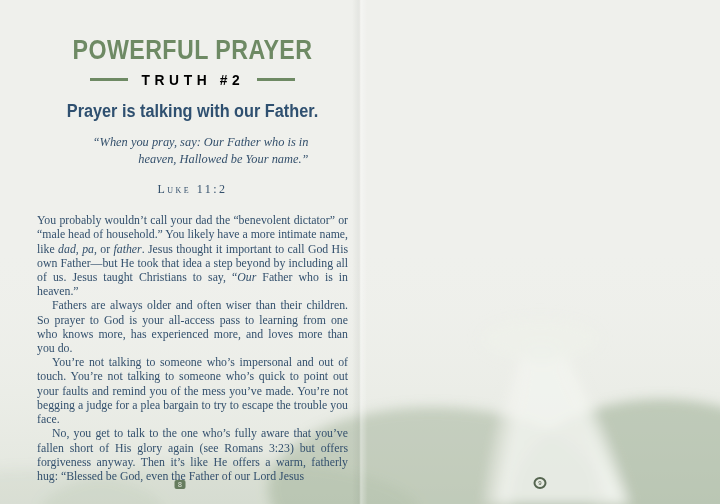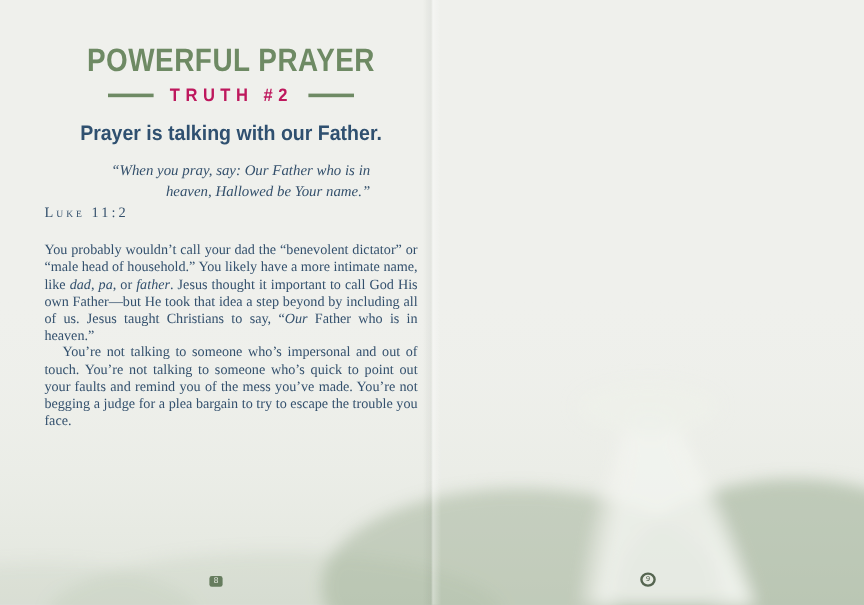--- a/index.html
+++ b/index.html
@@ -22,36 +22,36 @@
   .kicker1{
     margin-top:37px;text-align:center;
     font-family:"Liberation Sans", sans-serif;font-weight:bold;
     font-size:27px;line-height:1;color:#6e8a64;letter-spacing:0.5px;
     transform:scaleX(0.86);transform-origin:center;
     white-space:nowrap;
   }
   .kicker2{
     margin-top:7px;display:flex;align-items:center;justify-content:center;gap:9px;
     font-family:"Liberation Sans", sans-serif;font-weight:bold;
-    font-size:15px;color:#be185d;letter-spacing:5px;
+    font-size:15px;color:#000000;letter-spacing:5px;
   }
   .kicker2 .dash{flex:0 0 38px;height:2.5px;background:#6e8a64;}
   .kicker2 .txt{transform:scaleX(0.92);white-space:nowrap;}
   .subtitle{
     margin-top:14px;text-align:center;
     font-family:"Liberation Sans", sans-serif;font-weight:bold;
     font-size:17.5px;line-height:1.1;color:#2f5070;
     transform:scaleX(0.93);transform-origin:center;white-space:nowrap;
   }
   .epigraph{
     margin:13px auto 0;width:232px;text-align:right;
     font-style:italic;font-size:12.4px;line-height:16.5px;color:#34506c;
   }
   .epigraph-ref{
-    margin-top:3px;text-align:left;
+    margin-top:15px;text-align:center;
     font-variant:small-caps;letter-spacing:2.5px;
     font-size:12px;color:#34506c;
   }
   .body-text{margin-top:16px;}
   .body-text .para{
     margin:0;text-align:justify;
     font-size:11.8px;line-height:14.2px;color:#33506d;
   }
   .body-text .para.indent{text-indent:15px;}
   .body-text em{font-style:italic;}
@@ -104,21 +104,23 @@
       <div class="kicker2">
         <span class="dash"></span>
         <span class="txt">TRUTH #2</span>
         <span class="dash"></span>
       </div>
       <div class="subtitle">Prayer is talking with our Father.</div>
       <div class="epigraph">“When you pray, say: Our Father who is in heaven, Hallowed be Your name.”</div>
       <div class="epigraph-ref">Luke 11:2</div>
       <div class="body-text">
           <p class="para"><span>You probably wouldn’t call your dad the “benevolent dictator” or “male head of household.” You likely have a more intimate name, like </span><em>dad</em><span>, </span><em>pa</em><span>, or </span><em>father</em><span>. Jesus thought it important to call God His own Father—but He took that idea a step beyond by including all of us. Jesus taught Christians to say, “</span><em>Our</em><span> Father who is in heaven.”</span></p>
+          <p class="para indent"><span>Fathers are always older and often wiser than their children. So prayer to God is your all-access pass to learning from one who knows more, has experienced more, and loves more than you do.</span></p>
           <p class="para indent"><span>You’re not talking to someone who’s impersonal and out of touch. You’re not talking to someone who’s quick to point out your faults and remind you of the mess you’ve made. You’re not begging a judge for a plea bargain to try to escape the trouble you face.</span></p>
+          <p class="para indent"><span>No, you get to talk to the one who’s fully aware that you’ve fallen short of His glory again (see Romans 3:23) but offers forgiveness anyway. Then it’s like He offers a warm, fatherly hug: “Blessed be God, even the Father of our Lord Jesus</span></p>
         </div>
     </div>
     <div class="pagenum left-style">8</div>
   </div>
 
   <div class="page page-right">
 
     <div class="pagenum right-style">9</div>
   </div>
 

